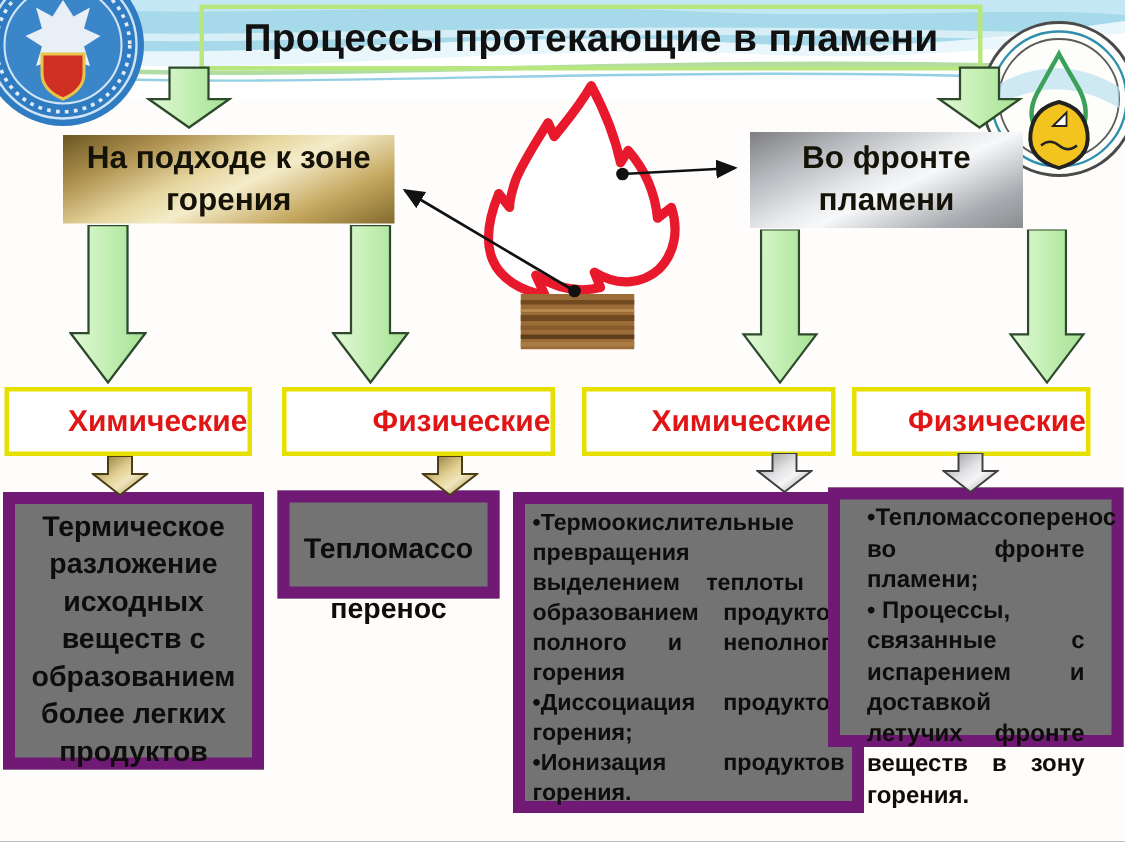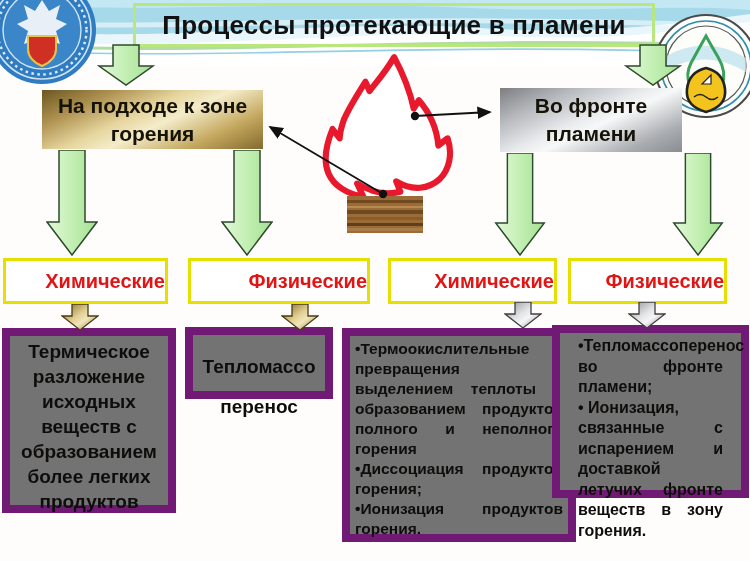--- a/index.html
+++ b/index.html
@@ -213,17 +213,17 @@
   </div>
 
   <div class="abs detail-box detail-3">
     <p>•Термоокислительные превращения с выделением теплоты и образованием продуктов полного и неполного горения</p>
     <p>•Диссоциация продуктов горения;</p>
     <p>•Ионизация продуктов горения.</p>
   </div>
 
   <div class="abs detail-box detail-4">
     <p>•Тепломассоперенос во фронте пламени;</p>
-    <p>• Ионизация,</p>
+    <p>• Процессы,</p>
     <p>связанные с испарением и доставкой летучих фронте веществ в зону горения.</p>
   </div>
 
 </div>
 
 </body></html>

